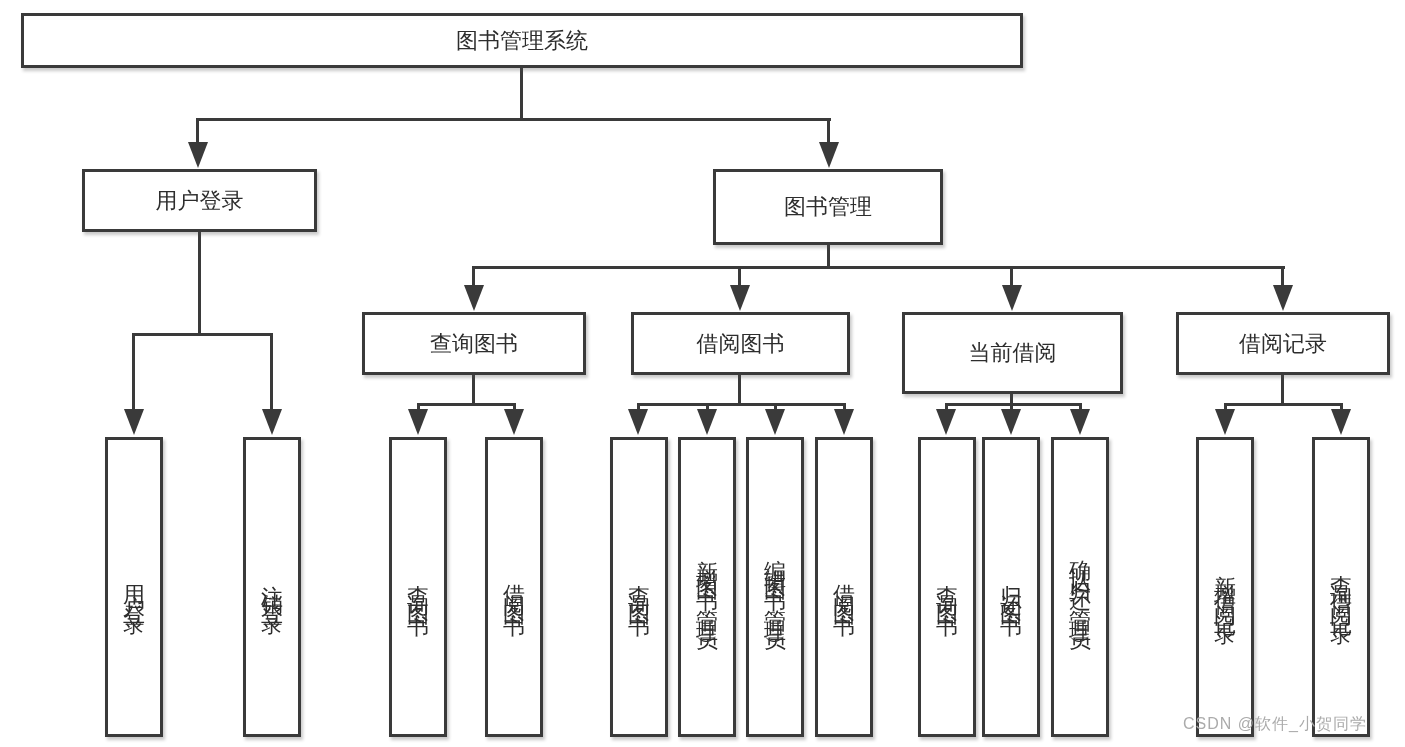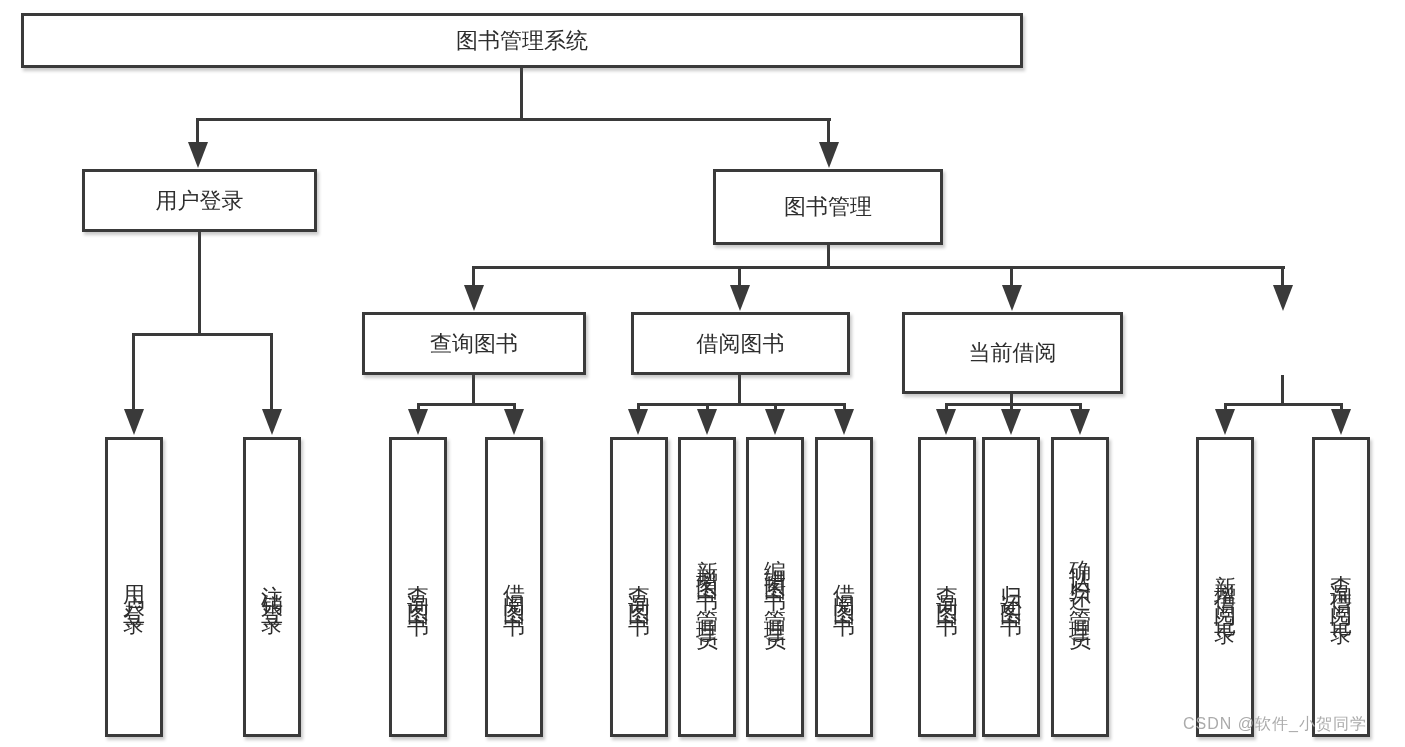--- a/index.html
+++ b/index.html
@@ -119,20 +119,23 @@
   </div>
 
   <div class="node" style="left:631px;top:312px;width:219px;height:63px">
     <span>借阅图书</span>
   </div>
 
   <div class="node" style="left:902px;top:312px;width:221px;height:82px">
     <span>当前借阅</span>
   </div>
 
+  <div class="node" style="left:1176px;top:312px;width:214px;height:63px">
+    <span>借阅记录</span>
+  </div>
 
   <div class="leaf" style="left:105px">
     <span>用户登录</span>
   </div>
   <div class="leaf" style="left:243px">
     <span>注销登录</span>
   </div>
 
   <div class="leaf" style="left:389px">
     <span>查询图书</span>

